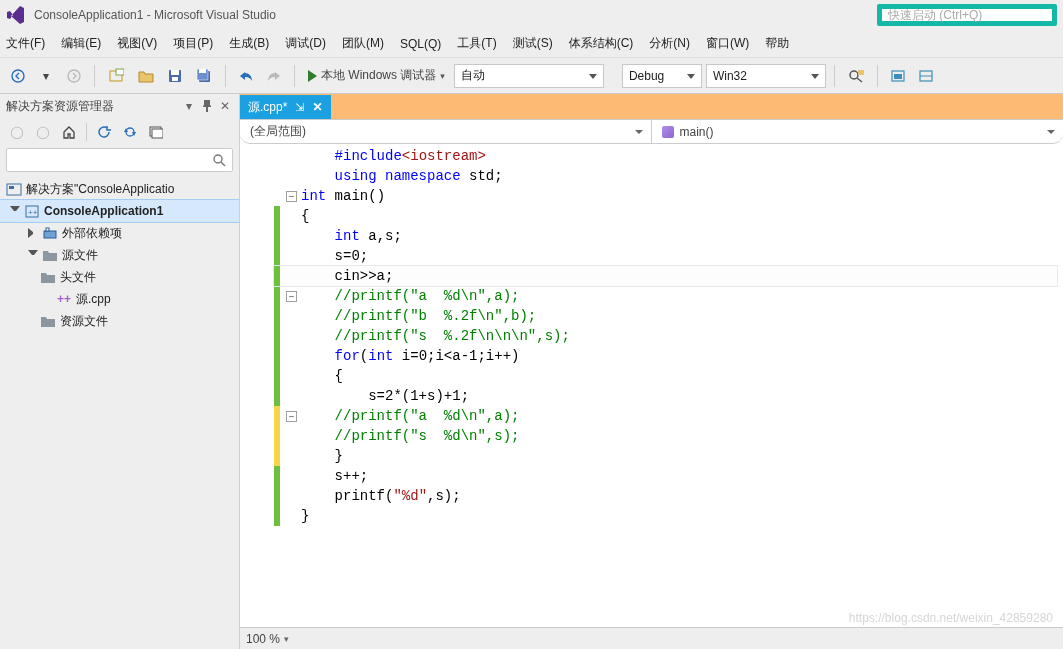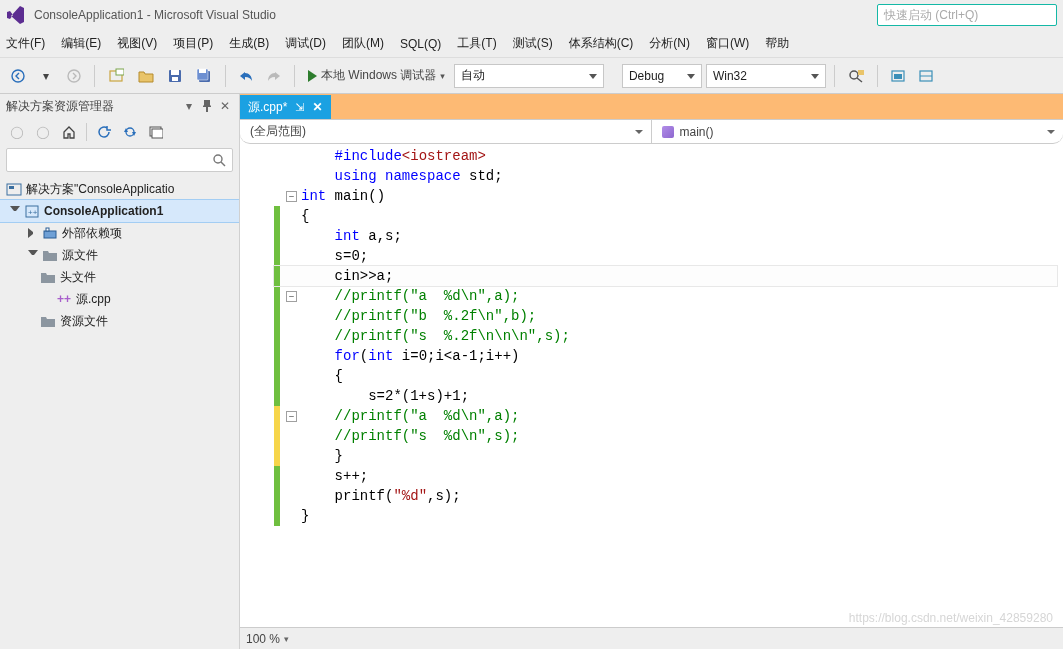--- a/index.html
+++ b/index.html
@@ -1,20 +1,20 @@
 <!DOCTYPE html>
 <html><head>
 <meta charset="utf-8">
 <style>
   * { box-sizing: border-box; margin: 0; padding: 0; }
   body { font-family: "Microsoft YaHei","Segoe UI",Tahoma,sans-serif; font-size:12px; color:#1e1e1e; background:#fff; width:1063px; height:649px; overflow:hidden; position:relative; }
   .title-bar { height:30px; background:#eee; display:flex; align-items:center; padding:0 6px; position:relative; }
   .title-bar .vs-logo { width:20px; height:20px; margin-right:8px; }
   .title-bar .title-text { color:#555; }
-  .title-bar .quick-launch { position:absolute; right:6px; top:4px; width:180px; height:22px; border:1px solid #14b8a6; border-radius:2px; background:#fff; display:flex; align-items:center; padding:0 6px; color:#aaa; }
+  .title-bar .quick-launch { position:absolute; right:6px; top:4px; width:180px; height:22px; border:5px solid #14b8a6; border-radius:2px; background:#fff; display:flex; align-items:center; padding:0 6px; color:#aaa; }
   .menu-bar { height:28px; background:#eee; display:flex; align-items:center; padding:0 6px; gap:16px; border-bottom:1px solid #ddd; }
   .menu-item { color:#222; cursor:pointer; white-space:nowrap; }
   .toolbar { height:36px; background:#eee; display:flex; align-items:center; padding:0 6px; gap:4px; border-bottom:1px solid #ccc; }
   .toolbar .btn { display:inline-flex; align-items:center; justify-content:center; height:26px; min-width:24px; padding:0 4px; border:1px solid transparent; cursor:pointer; color:#444; }
   .toolbar .sep { width:1px; height:22px; background:#ccc; margin:0 4px; }
   .run-btn { color:#2d7d2d; display:inline-flex; align-items:center; gap:4px; padding:0 8px; }
   .run-btn .tri { display:inline-block; width:0;height:0;border-left:9px solid #2d7d2d;border-top:6px solid transparent;border-bottom:6px solid transparent;}
   .combo { display:inline-flex; align-items:center; height:24px; border:1px solid #c7c7c7; background:#fff; min-width:80px; padding:0 18px 0 6px; position:relative; cursor:pointer; }
   .combo::after { content:""; position:absolute; right:6px; top:9px; width:0;height:0;border-left:4px solid transparent;border-right:4px solid transparent;border-top:5px solid #555; }
   .combo.wide { min-width:150px; }

